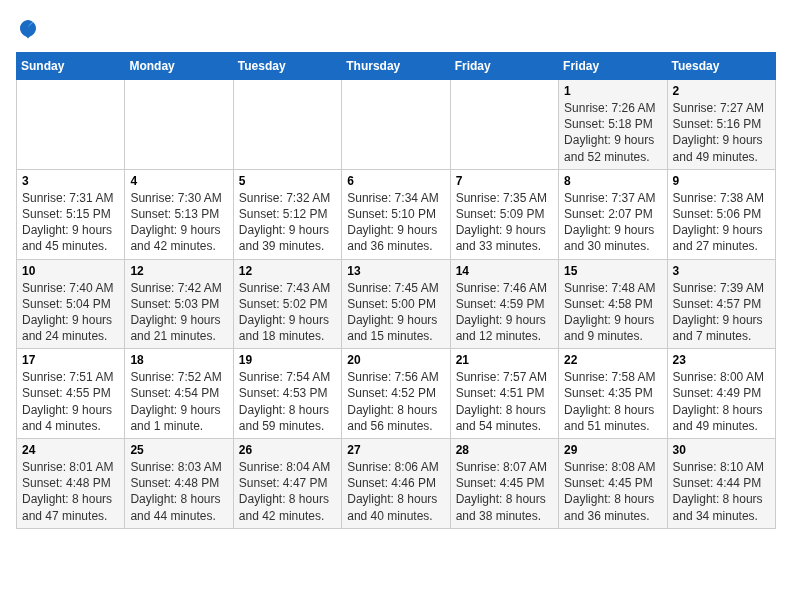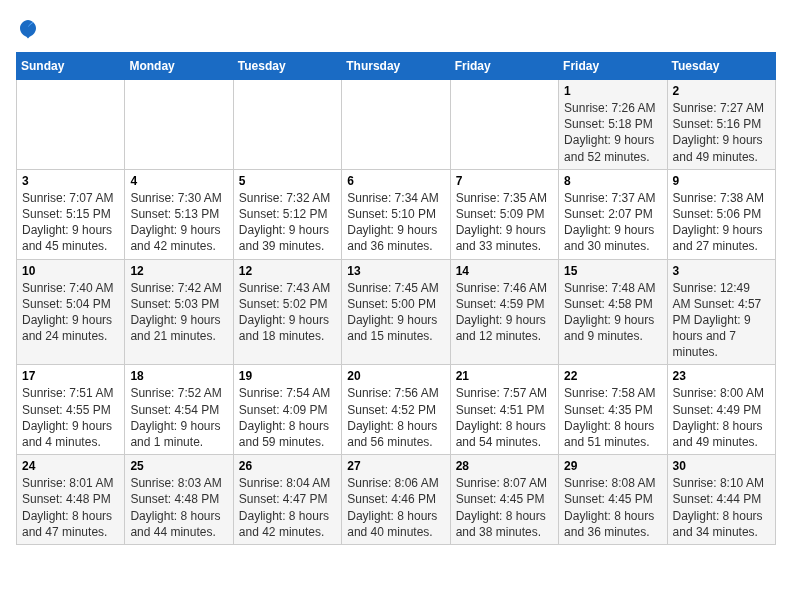--- a/index.html
+++ b/index.html
@@ -135,21 +135,21 @@
         <td>
           <div class="day-number">2</div>
           <div class="day-info">Sunrise: 7:27 AM
 Sunset: 5:16 PM
 Daylight: 9 hours and 49 minutes.</div>
         </td>
       </tr>
       <tr>
         <td>
           <div class="day-number">3</div>
-          <div class="day-info">Sunrise: 7:07 AM
+          <div class="day-info">Sunrise: 7:31 AM
 Sunset: 5:15 PM
 Daylight: 9 hours and 45 minutes.</div>
         </td>
         <td>
           <div class="day-number">4</div>
           <div class="day-info">Sunrise: 7:30 AM
 Sunset: 5:13 PM
 Daylight: 9 hours and 42 minutes.</div>
         </td>
         <td>
@@ -215,42 +215,42 @@
 Daylight: 9 hours and 12 minutes.</div>
         </td>
         <td>
           <div class="day-number">15</div>
           <div class="day-info">Sunrise: 7:48 AM
 Sunset: 4:58 PM
 Daylight: 9 hours and 9 minutes.</div>
         </td>
         <td>
           <div class="day-number">3</div>
-          <div class="day-info">Sunrise: 12:49 AM
+          <div class="day-info">Sunrise: 7:39 AM
 Sunset: 4:57 PM
 Daylight: 9 hours and 7 minutes.</div>
         </td>
       </tr>
       <tr>
         <td>
           <div class="day-number">17</div>
           <div class="day-info">Sunrise: 7:51 AM
 Sunset: 4:55 PM
 Daylight: 9 hours and 4 minutes.</div>
         </td>
         <td>
           <div class="day-number">18</div>
           <div class="day-info">Sunrise: 7:52 AM
 Sunset: 4:54 PM
 Daylight: 9 hours and 1 minute.</div>
         </td>
         <td>
           <div class="day-number">19</div>
           <div class="day-info">Sunrise: 7:54 AM
-Sunset: 4:09 PM
+Sunset: 4:53 PM
 Daylight: 8 hours and 59 minutes.</div>
         </td>
         <td>
           <div class="day-number">20</div>
           <div class="day-info">Sunrise: 7:56 AM
 Sunset: 4:52 PM
 Daylight: 8 hours and 56 minutes.</div>
         </td>
         <td>
           <div class="day-number">21</div>

